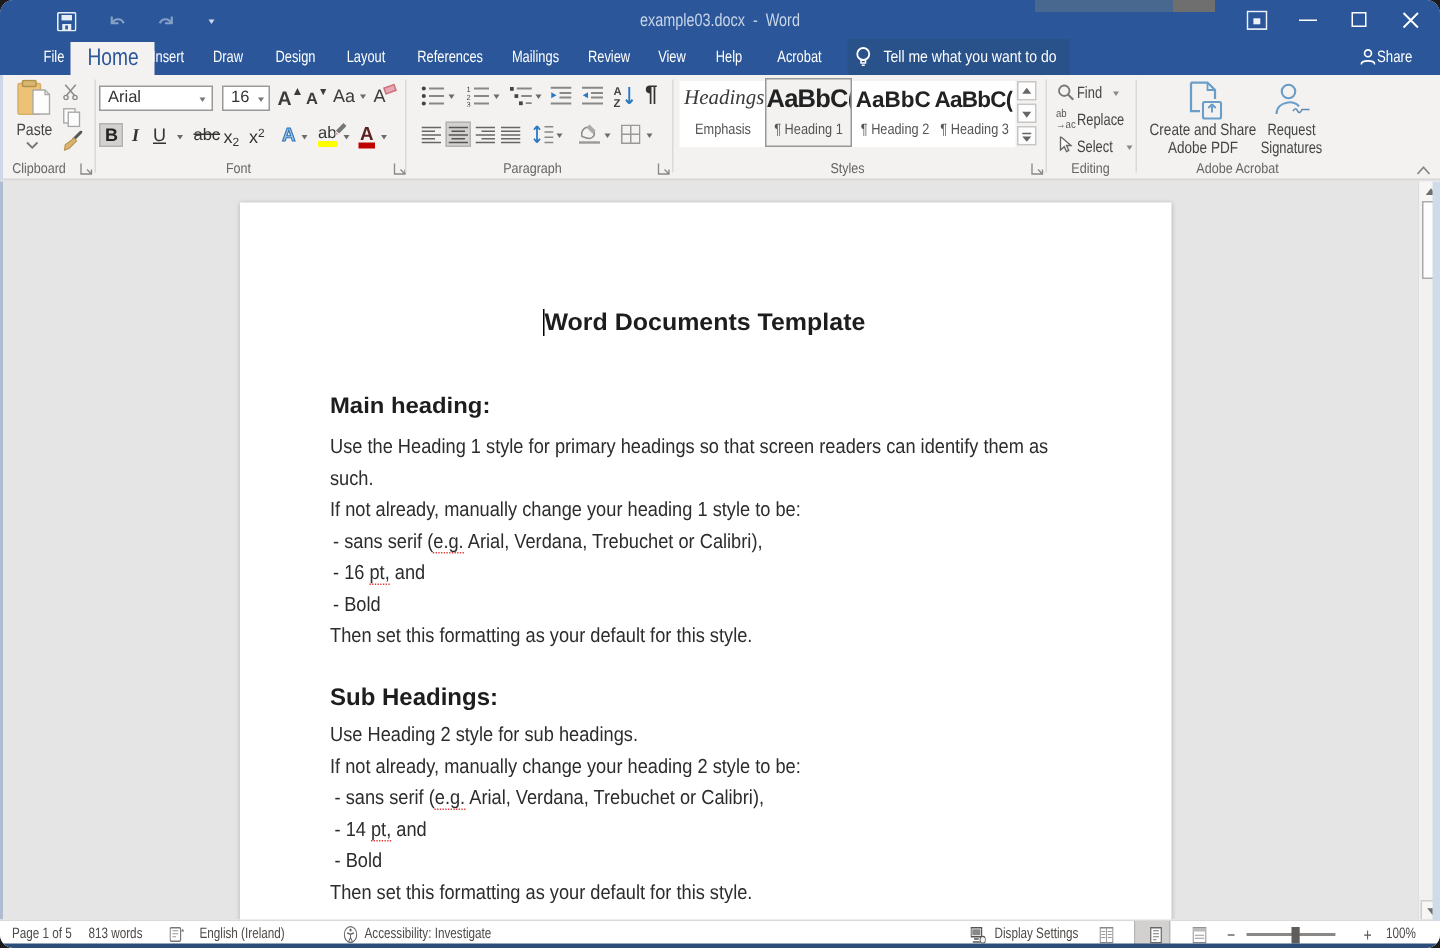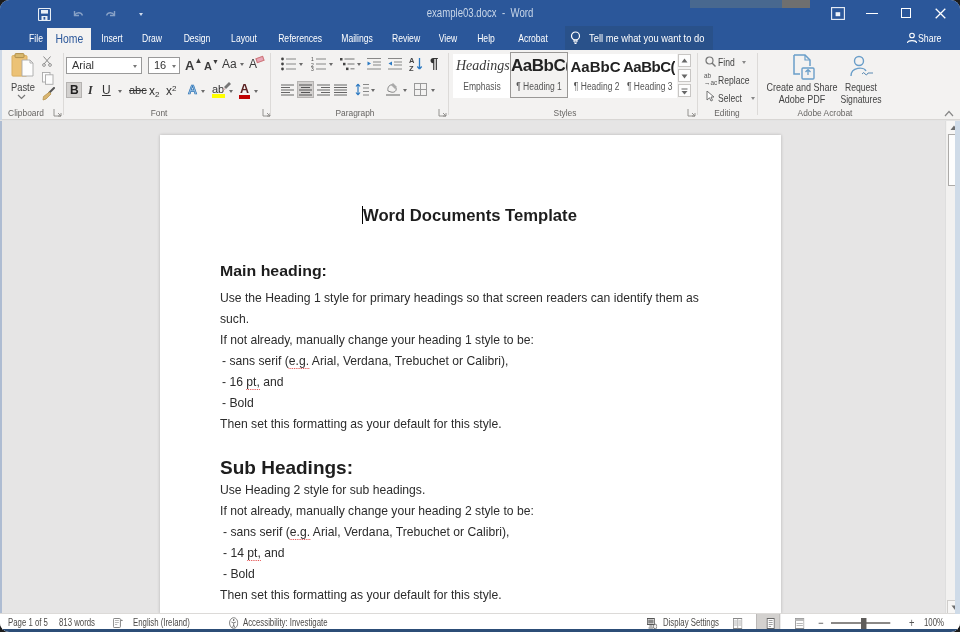--- a/index.html
+++ b/index.html
@@ -4,21 +4,21 @@
 <style>
 * { margin:0; padding:0; box-sizing:border-box; }
 html,body { width:960px; height:632px; background:#1b1b1b; overflow:hidden; }
 body { font-family:"Liberation Sans", sans-serif; }
 #app { position:absolute; left:0; top:0; width:960px; height:632px; border-radius:9px; overflow:hidden; background:#e3e3e3;padding-left:28px; }
 .abs { position:absolute; }
 
 #titlebar { position:absolute; left:0; top:0; width:960px; height:26px; background:#2b579a; }
 #tabsbar { position:absolute; left:0; top:26px; width:960px; height:24px; background:#2b579a; }
 .tab { position:absolute; top:0; height:24px; line-height:24px; color:#fff; font-size:11px; text-align:center; transform:scaleX(0.78); }
-#hometab { position:absolute; left:47px; top:2px; width:44px; height:22px; background:#f3f2f1; color:#2b579a; font-size:13px; text-align:center; line-height:22px; }
+#hometab { position:absolute; left:47px; top:2px; width:56px; height:22px; background:#f3f2f1; color:#2b579a; font-size:16px; text-align:center; line-height:22px; }
 #hometab span { display:inline-block; transform:scaleX(0.8); }
 #titletext { position:absolute; left:0; top:6px; width:960px; text-align:center; color:#c8d6e8; font-size:12px; transform:scaleX(0.8); }
 
 #ribbon { position:absolute; left:0; top:50px; width:960px; height:70px; background:#f3f2f1; border-bottom:1px solid #d8d6d4; }
 .gsep { position:absolute; top:3px; width:1px; height:62px; background:#dcdad8; }
 .glabel { position:absolute; top:56.5px; font-size:9.5px; color:#676563; text-align:center; transform:scaleX(0.88); }
 .launch { position:absolute; top:58px; width:9px; height:9px; }
 .combo { position:absolute; background:#fff; border:1px solid #999; font-size:11px; color:#333; }
 .btnbox { position:absolute; }
 .sel { background:#d3d1cf; border:1px solid #b5b3b1; }
@@ -305,21 +305,21 @@
       <div class="abs" style="left:202px;top:71px;width:1px;height:18px;background:#000;"></div>
       <div class="abs" style="left:203px;top:72px;font-size:16px;font-weight:bold;color:#1d1d1d;white-space:pre;transform:scaleX(1.04);transform-origin:0 0;">Word Documents Template</div>
       <div class="dline" style="top:127px;font-size:15px;font-weight:bold;color:#1d1d1d;transform:scaleX(1.06);transform-origin:0 0;">Main heading:</div>
       <div class="dline" style="top:155px;">Use the Heading 1 style for primary headings so that screen readers can identify them as</div>
       <div class="dline" style="top:176px;">such.</div>
       <div class="dline" style="top:197px;">If not already, manually change your heading 1 style to be:</div>
       <div class="dline" style="top:218px;left:62px;">- sans serif (<u class="sp">e.g.</u> Arial, Verdana, Trebuchet or Calibri),</div>
       <div class="dline" style="top:239px;left:62px;">- 16 <u class="sp">pt,</u> and</div>
       <div class="dline" style="top:260px;left:62px;">- Bold</div>
       <div class="dline" style="top:281px;">Then set this formatting as your default for this style.</div>
-      <div class="dline" style="top:322px;font-size:19px;font-weight:bold;color:#1d1d1d;transform:scaleX(1.0);">Sub Headings:</div>
+      <div class="dline" style="top:322px;font-size:16px;font-weight:bold;color:#1d1d1d;transform:scaleX(1.0);">Sub Headings:</div>
       <div class="dline" style="top:347px;">Use Heading 2 style for sub headings.</div>
       <div class="dline" style="top:368px;">If not already, manually change your heading 2 style to be:</div>
       <div class="dline" style="top:389px;left:63px;">- sans serif (<u class="sp">e.g.</u> Arial, Verdana, Trebuchet or Calibri),</div>
       <div class="dline" style="top:410px;left:63px;">- 14 <u class="sp">pt,</u> and</div>
       <div class="dline" style="top:431px;left:63px;">- Bold</div>
       <div class="dline" style="top:452px;">Then set this formatting as your default for this style.</div>
     </div>
     <div id="scroll">
       <div class="abs" style="left:1px;top:0;width:14px;height:13px;background:#f7f6f5;"></div>
         <svg class="abs" style="left:4px;top:4px" width="8" height="6" viewBox="0 0 8 6">

